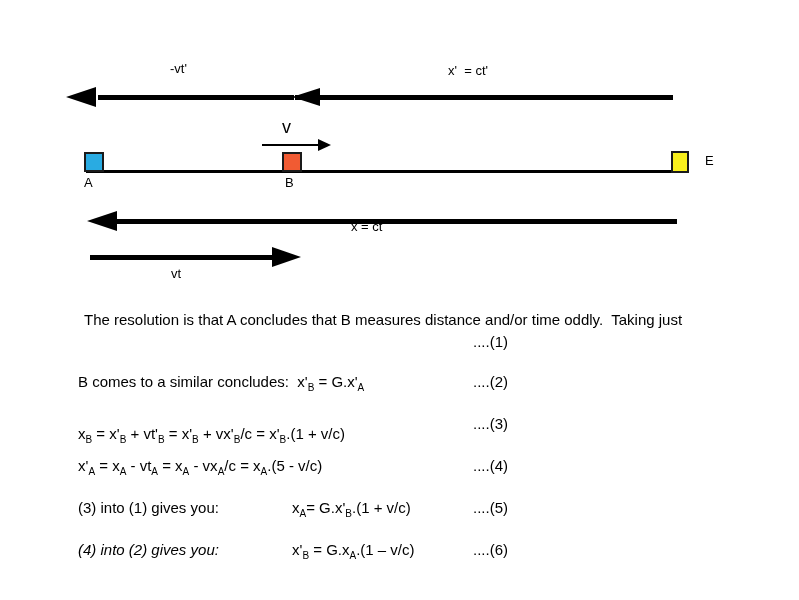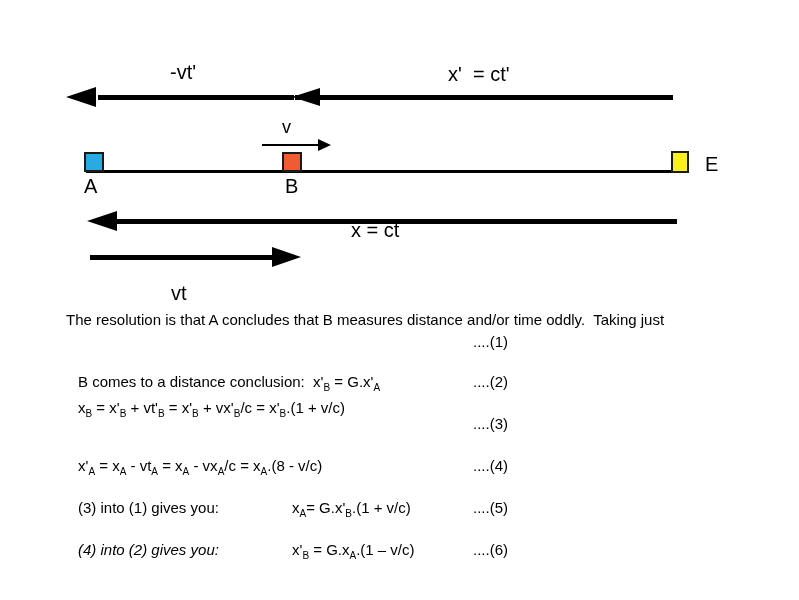--- a/index.html
+++ b/index.html
@@ -4,21 +4,21 @@
 <style>
   html,body{margin:0;padding:0;background:#fff;}
   .canvas{position:relative;width:799px;height:600px;background:#ffffff;overflow:hidden;
           font-family:"Liberation Sans", sans-serif;color:#000;}
   .shaft{position:absolute;background:#000;}
   .head{position:absolute;width:0;height:0;}
   .head-left{border-top:9px solid transparent;border-bottom:9px solid transparent;border-right:28px solid #000;}
   .head-left.big{border-top:10px solid transparent;border-bottom:10px solid transparent;border-right:30px solid #000;}
   .head-right{border-top:10px solid transparent;border-bottom:10px solid transparent;border-left:29px solid #000;}
   .head-right.small{border-top:6px solid transparent;border-bottom:6px solid transparent;border-left:13px solid #000;}
-  .lab{position:absolute;font-size:20px;white-space:pre;}
+  .lab{position:absolute;font-size:13px;white-space:pre;}
   .lab-v{font-size:18px;}
   .sq{position:absolute;width:16px;height:16px;border:2px solid #1a1a1a;}
   .tl{position:absolute;font-size:15px;line-height:20px;white-space:pre;}
   sub{font-size:10px;vertical-align:baseline;position:relative;top:4px;}
 </style>
 </head>
 <body>
 
 <div class="canvas">
 
@@ -40,26 +40,26 @@
   <div class="lab" style="left:84px;top:175px;">A</div>
   <div class="lab" style="left:285px;top:175px;">B</div>
   <div class="lab" style="left:705px;top:153px;">E</div>
 
   <div class="shaft" style="left:104px;top:219px;width:573px;height:5px;"></div>
   <div class="head head-left big" style="left:87px;top:211px;"></div>
   <div class="lab" style="left:351px;top:219px;">x = ct</div>
 
   <div class="shaft" style="left:90px;top:255px;width:184px;height:5px;"></div>
   <div class="head head-right" style="left:272px;top:247px;"></div>
-  <div class="lab" style="left:171px;top:266px;margin-top:16px;">vt</div>
+  <div class="lab" style="left:171px;top:266px;">vt</div>
 
-  <div class="tl" style="left:66px;top:310px;">The resolution is that A concludes that B measures distance and/or time oddly.  Taking just</div>
-  <div class="tl" style="left:78px;top:372px;"><span>B comes to a distance conclusion:  x'</span><sub>B</sub><span> = G.x'</span><sub>A</sub></div>
-  <div class="tl" style="left:78px;top:398px;"><span>x</span><sub>B</sub><span> = x'</span><sub>B</sub><span> + vt'</span><sub>B</sub><span> = x'</span><sub>B</sub><span> + vx'</span><sub>B</sub><span>/c = x'</span><sub>B</sub><span>.(1 + v/c)</span></div>
-  <div class="tl" style="left:78px;top:456px;"><span>x'</span><sub>A</sub><span> = x</span><sub>A</sub><span> - vt</span><sub>A</sub><span> = x</span><sub>A</sub><span> - vx</span><sub>A</sub><span>/c = x</span><sub>A</sub><span>.(8 - v/c)</span></div>
+  <div class="tl" style="left:84px;top:310px;">The resolution is that A concludes that B measures distance and/or time oddly.  Taking just</div>
+  <div class="tl" style="left:78px;top:372px;"><span>B comes to a similar concludes:  x'</span><sub>B</sub><span> = G.x'</span><sub>A</sub></div>
+  <div class="tl" style="left:78px;top:424px;"><span>x</span><sub>B</sub><span> = x'</span><sub>B</sub><span> + vt'</span><sub>B</sub><span> = x'</span><sub>B</sub><span> + vx'</span><sub>B</sub><span>/c = x'</span><sub>B</sub><span>.(1 + v/c)</span></div>
+  <div class="tl" style="left:78px;top:456px;"><span>x'</span><sub>A</sub><span> = x</span><sub>A</sub><span> - vt</span><sub>A</sub><span> = x</span><sub>A</sub><span> - vx</span><sub>A</sub><span>/c = x</span><sub>A</sub><span>.(5 - v/c)</span></div>
   <div class="tl" style="left:78px;top:498px;">(3) into (1) gives you:</div>
   <div class="tl" style="left:292px;top:498px;"><span>x</span><sub>A</sub><span>= G.x'</span><sub>B</sub><span>.(1 + v/c)</span></div>
   <div class="tl" style="left:78px;top:540px;font-style:italic;">(4) into (2) gives you:</div>
   <div class="tl" style="left:292px;top:540px;"><span>x'</span><sub>B</sub><span> = G.x</span><sub>A</sub><span>.(1 – v/c)</span></div>
 
   <div class="tl" style="left:473px;top:332px;">....(1)</div>
   <div class="tl" style="left:473px;top:372px;">....(2)</div>
   <div class="tl" style="left:473px;top:414px;">....(3)</div>
   <div class="tl" style="left:473px;top:456px;">....(4)</div>
   <div class="tl" style="left:473px;top:498px;">....(5)</div>

